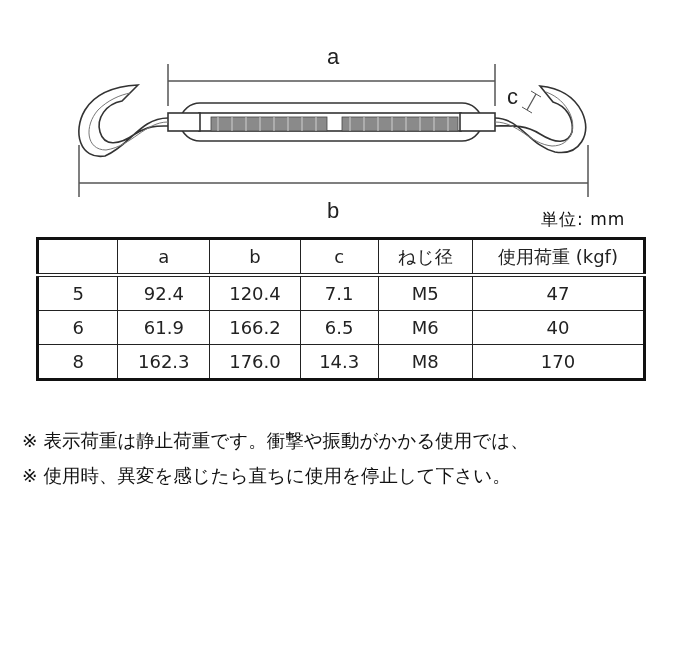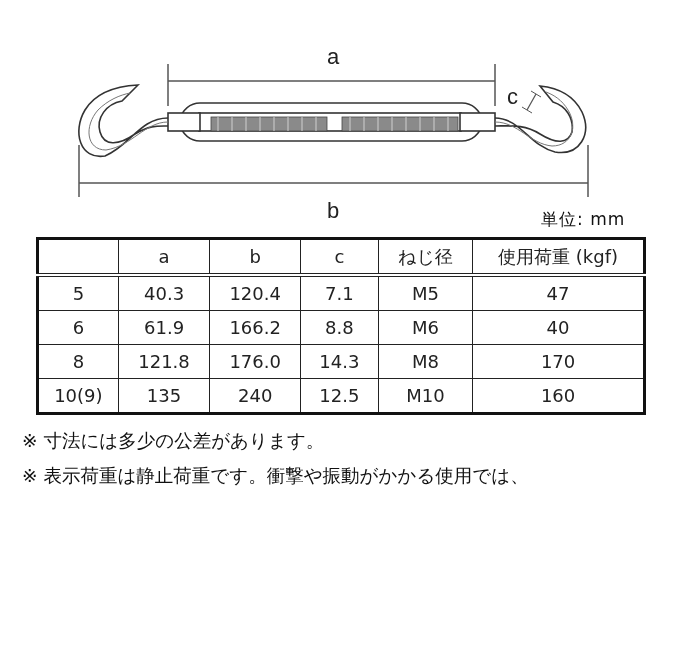--- a/index.html
+++ b/index.html
@@ -98,49 +98,41 @@
       <th>a</th>
       <th>b</th>
       <th>c</th>
       <th>ねじ径</th>
       <th>使用荷重 (kgf)</th>
     </tr>
   </thead>
   <tbody>
     <tr>
       <td>5</td>
-      <td>40.3</td>
+      <td>92.4</td>
       <td>120.4</td>
       <td>7.1</td>
       <td>M5</td>
       <td>47</td>
     </tr>
     <tr>
       <td>6</td>
       <td>61.9</td>
       <td>166.2</td>
-      <td>8.8</td>
+      <td>6.5</td>
       <td>M6</td>
       <td>40</td>
     </tr>
     <tr>
       <td>8</td>
-      <td>121.8</td>
+      <td>162.3</td>
       <td>176.0</td>
       <td>14.3</td>
       <td>M8</td>
       <td>170</td>
     </tr>
-    <tr>
-      <td>10(9)</td>
-      <td>135</td>
-      <td>240</td>
-      <td>12.5</td>
-      <td>M10</td>
-      <td>160</td>
-    </tr>
   </tbody>
 </table>
 
 <div class="notes">
-  <div>※ 寸法には多少の公差があります。</div>
   <div>※ 表示荷重は静止荷重です。衝撃や振動がかかる使用では、</div>
+  <div>※ 使用時、異変を感じたら直ちに使用を停止して下さい。</div>
 </div>
 
 </body></html>

